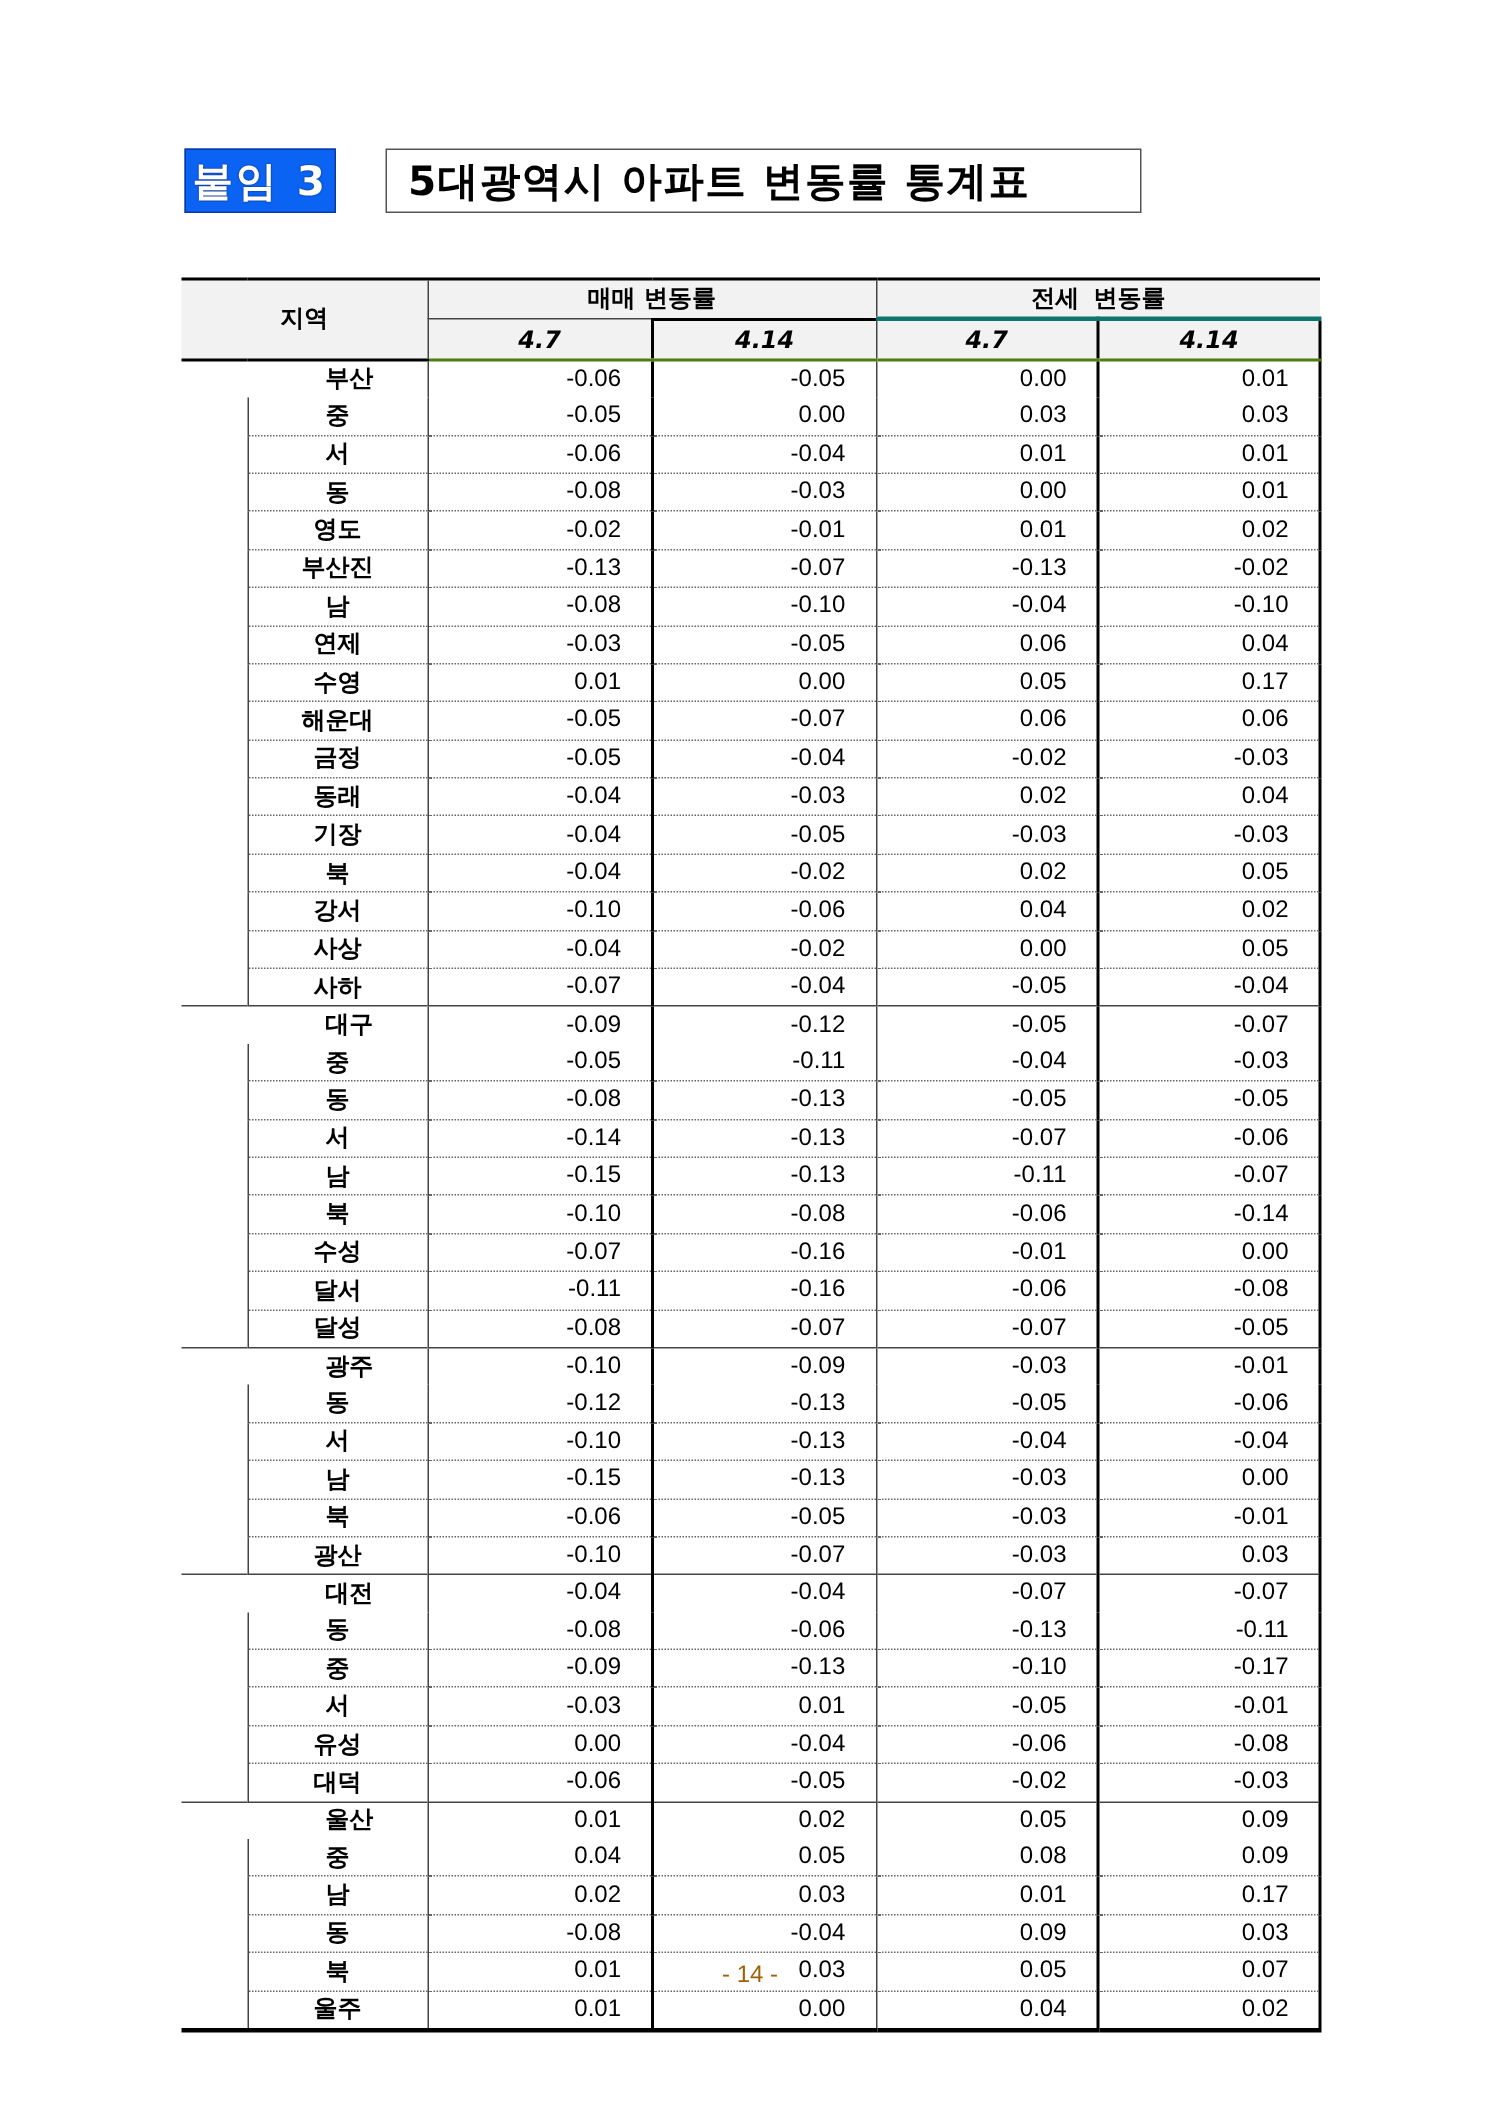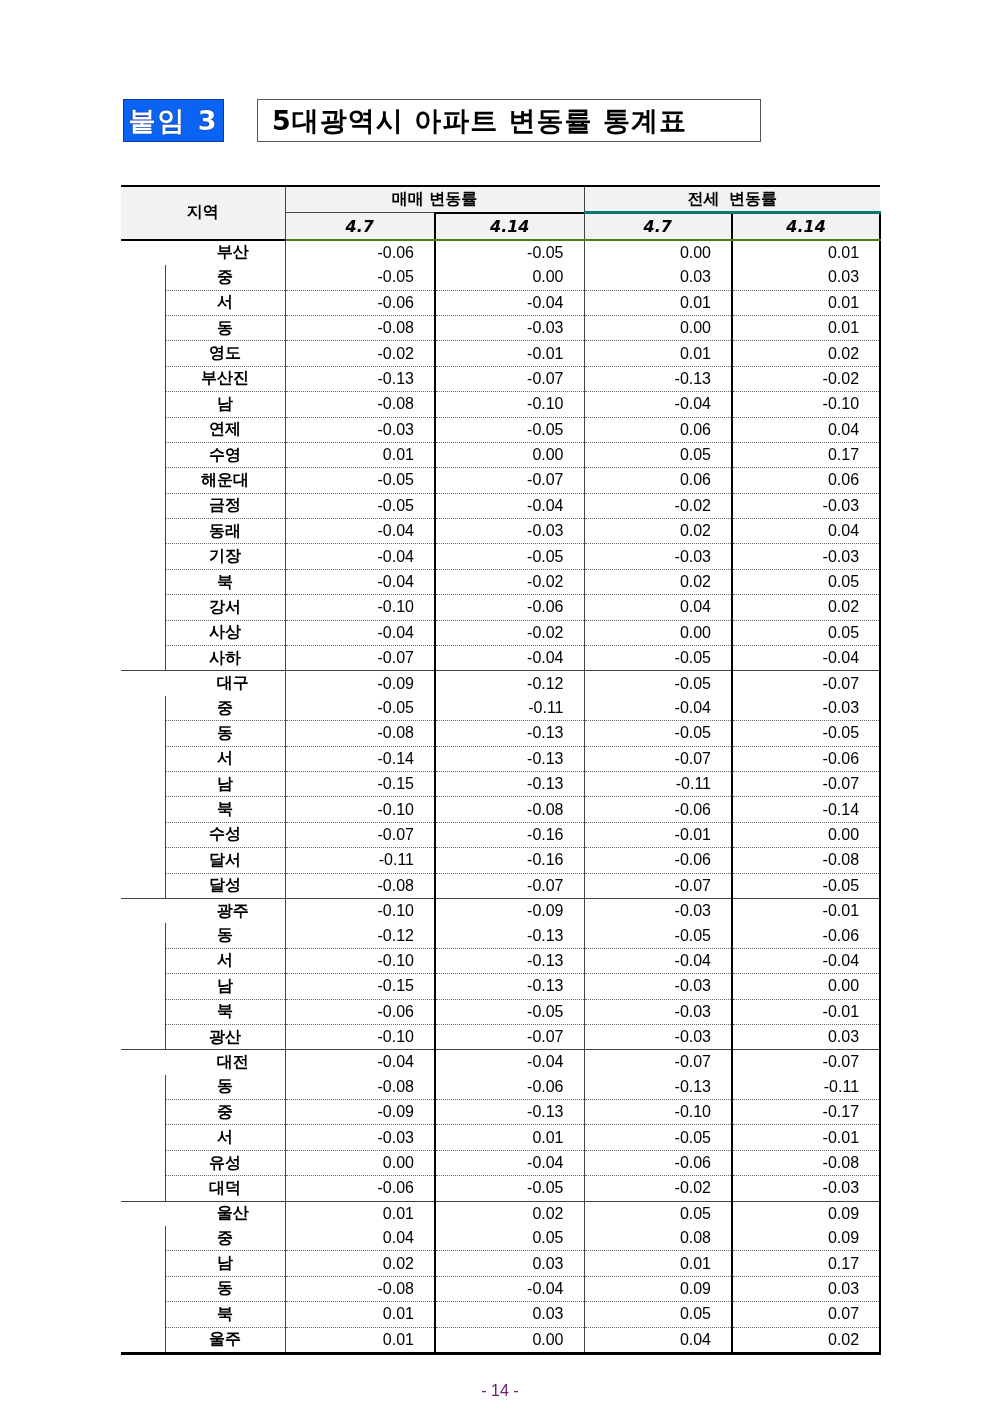--- a/index.html
+++ b/index.html
@@ -15,21 +15,21 @@
   .hdr2 th { border-bottom:2px solid #4d7c0f;font-style:italic; }
   td.city { font-weight:bold; padding-left:60px; text-align:center; border-top:1px solid #444; }
   td.sub { font-weight:bold; text-align:center; border-left:1px solid #444; border-bottom:1px dotted #666; }
   td.pad { border:none; }
   tr.cityrow td.num { border-top:1px solid #444; }
   tr.subrow td.num { border-bottom:1px dotted #666; }
   .colA { border-left:1px solid #444; }
   .colB { border-left:2px solid #000; }
   .colD { border-left:2px solid #000; border-right:2px solid #000; }
   tr.last td { border-bottom:3px solid #000 !important; }
-  .footer { position:absolute; top:1382px; left:0; width:1000px; text-align:center; font-size:16px; color:#701a75; font-family:"Liberation Sans", sans-serif; }
+  .footer { position:absolute; top:1308px; left:0; width:1000px; text-align:center; font-size:16px; color:#a16207; font-family:"Liberation Sans", sans-serif; }
 </style>
 </head>
 <body>
 
 <div class="title-wrap">
   <div class="badge">붙임 3</div>
   <div class="title-box">5대광역시 아파트 변동률 통계표</div>
 </div>
 
 <table>

